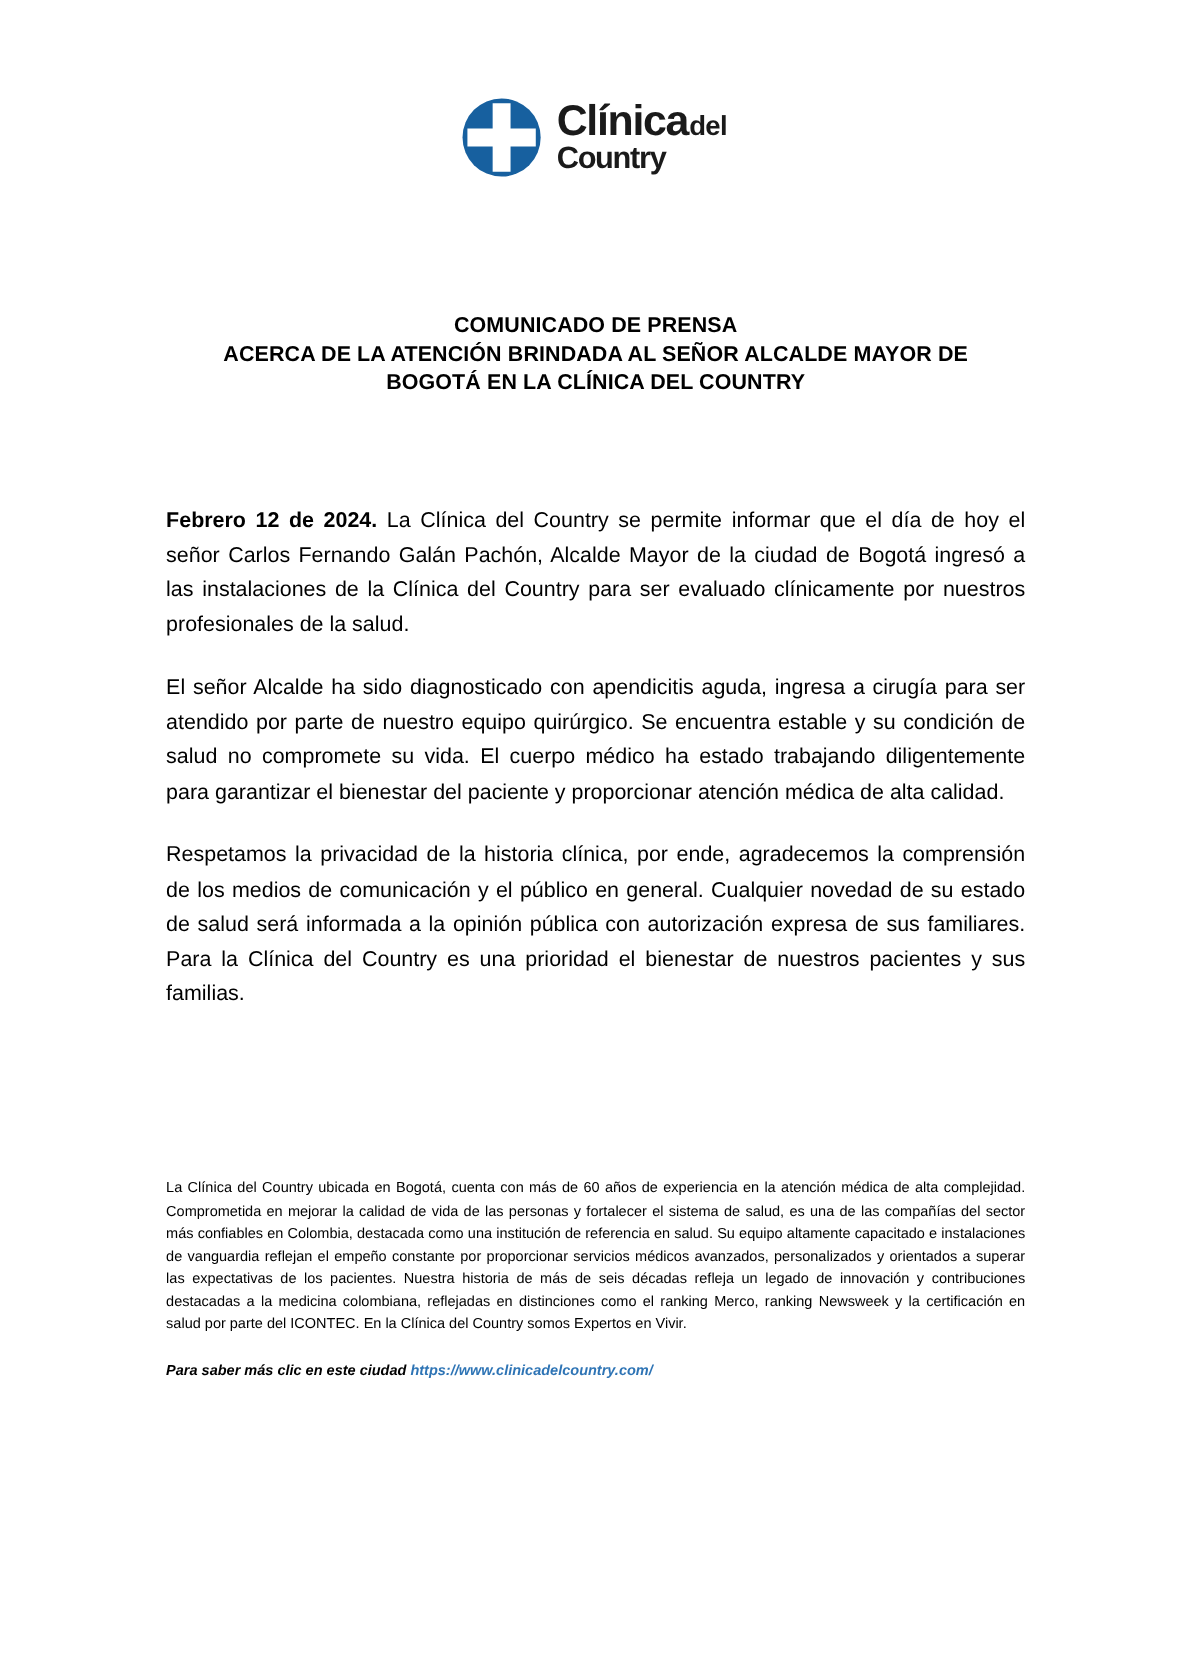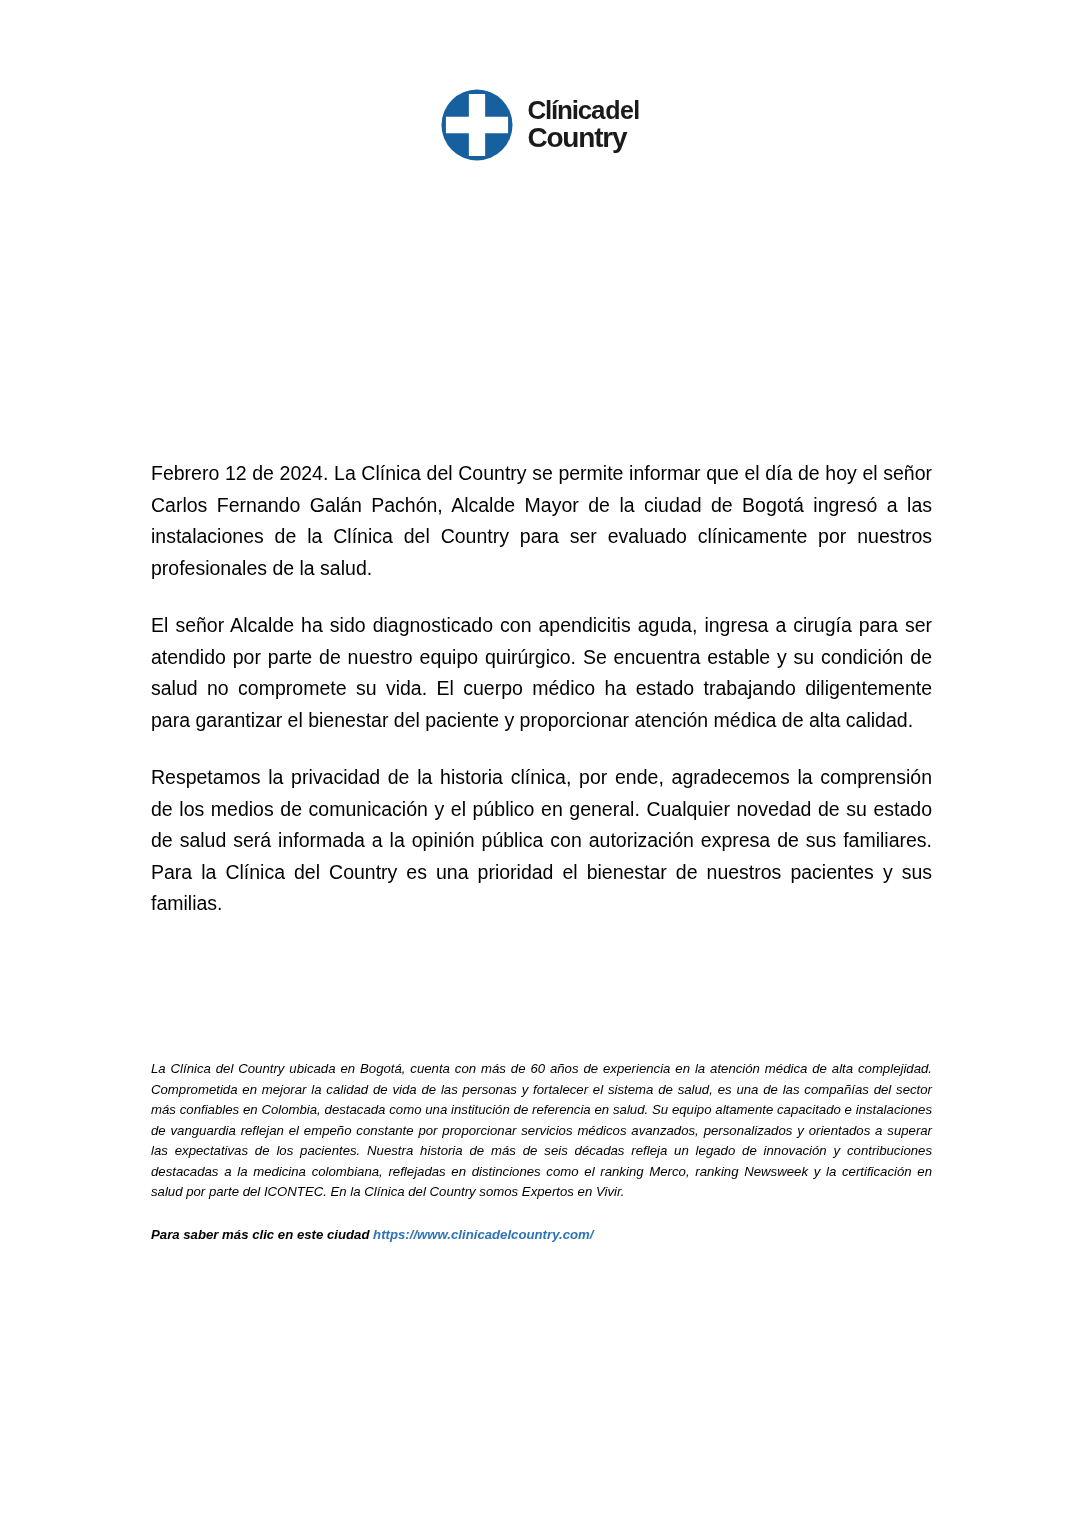--- a/index.html
+++ b/index.html
@@ -48,21 +48,21 @@
     flex-direction: column;
     line-height: 0.95;
   }
   .logo-line1 {
     display: flex;
     align-items: baseline;
   }
   .logo-clinica {
     font-family: "Liberation Sans", sans-serif;
     font-weight: 700;
-    font-size: 26px;
+    font-size: 39px;
     letter-spacing: -1.2px;
     color: #1a1a1a;
   }
   .logo-del {
     font-family: "Liberation Sans", sans-serif;
     font-weight: 700;
     font-size: 25px;
     letter-spacing: -0.6px;
     color: #1a1a1a;
     margin-left: 1px;
@@ -103,21 +103,21 @@
   .body-para {
     font-family: "Liberation Sans", sans-serif;
     font-size: 19.5px;
     line-height: 31.5px;
     text-align: justify;
     color: #000000;
     margin: 0 0 26px 0;
   }
   .body-para:last-child { margin-bottom: 0; }
   .body-para b, .lead-date {
-    font-weight: 400;
+    font-weight: 700;
     margin-top: 20px;
   }
 
   
   .about-block {
     position: absolute;
     left: 151px;
     top: 1058px;
     width: 781px;
   }
@@ -125,26 +125,25 @@
     font-family: "Liberation Sans", sans-serif;
     font-weight: 700;
     font-style: italic;
     font-size: 13.5px;
     line-height: 18px;
     color: #000000;
     margin: 0 0 22px 0;
   }
   .about-para {
     font-family: "Liberation Sans", sans-serif;
-    font-style: italic;
     font-size: 13.2px;
     line-height: 20.5px;
     text-align: justify;
     color: #000000;
-    margin: 1px 0 22px 0;
+    margin: 12px 0 22px 0;
   }
   .about-link-line {
     font-family: "Liberation Sans", sans-serif;
     font-weight: 700;
     font-style: italic;
     font-size: 13.2px;
     line-height: 20.5px;
     color: #000000;
     margin: 0;
   }
@@ -171,20 +170,25 @@
       <div class="logo-words">
         <div class="logo-line1">
           <span class="logo-clinica">Clínica</span>
           <span class="logo-del">del</span>
         </div>
         <div class="logo-country">Country</div>
       </div>
     </div>
   </div>
 
+  <div class="title-block">
+    <div class="title-line">COMUNICADO DE PRENSA</div>
+    <div class="title-line">ACERCA DE LA ATENCIÓN BRINDADA AL SEÑOR ALCALDE MAYOR DE</div>
+    <div class="title-line">BOGOTÁ EN LA CLÍNICA DEL COUNTRY</div>
+  </div>
 
   <div class="body-block">
     <p class="body-para"><span class="lead-date">Febrero 12 de 2024.</span><span> La Clínica del Country se permite informar que el día de hoy el señor Carlos Fernando Galán Pachón, Alcalde Mayor de la ciudad de Bogotá ingresó a las instalaciones de la Clínica del Country para ser evaluado clínicamente por nuestros profesionales de la salud.</span></p>
     <p class="body-para">El señor Alcalde ha sido diagnosticado con apendicitis aguda, ingresa a cirugía para ser atendido por parte de nuestro equipo quirúrgico. Se encuentra estable y su condición de salud no compromete su vida. El cuerpo médico ha estado trabajando diligentemente para garantizar el bienestar del paciente y proporcionar atención médica de alta calidad.</p>
     <p class="body-para">Respetamos la privacidad de la historia clínica, por ende, agradecemos la comprensión de los medios de comunicación y el público en general. Cualquier novedad de su estado de salud será informada a la opinión pública con autorización expresa de sus familiares. Para la Clínica del Country es una prioridad el bienestar de nuestros pacientes y sus familias.</p>
   </div>
 
   <div class="about-block">
     <p class="about-para">La Clínica del Country ubicada en Bogotá, cuenta con más de 60 años de experiencia en la atención médica de alta complejidad. Comprometida en mejorar la calidad de vida de las personas y fortalecer el sistema de salud, es una de las compañías del sector más confiables en Colombia, destacada como una institución de referencia en salud. Su equipo altamente capacitado e instalaciones de vanguardia reflejan el empeño constante por proporcionar servicios médicos avanzados, personalizados y orientados a superar las expectativas de los pacientes. Nuestra historia de más de seis décadas refleja un legado de innovación y contribuciones destacadas a la medicina colombiana, reflejadas en distinciones como el ranking Merco, ranking Newsweek y la certificación en salud por parte del ICONTEC. En la Clínica del Country somos Expertos en Vivir.</p>
     <p class="about-link-line"><span>Para saber más clic en este ciudad </span><a class="about-link" href="#">https://www.clinicadelcountry.com/</a></p>

